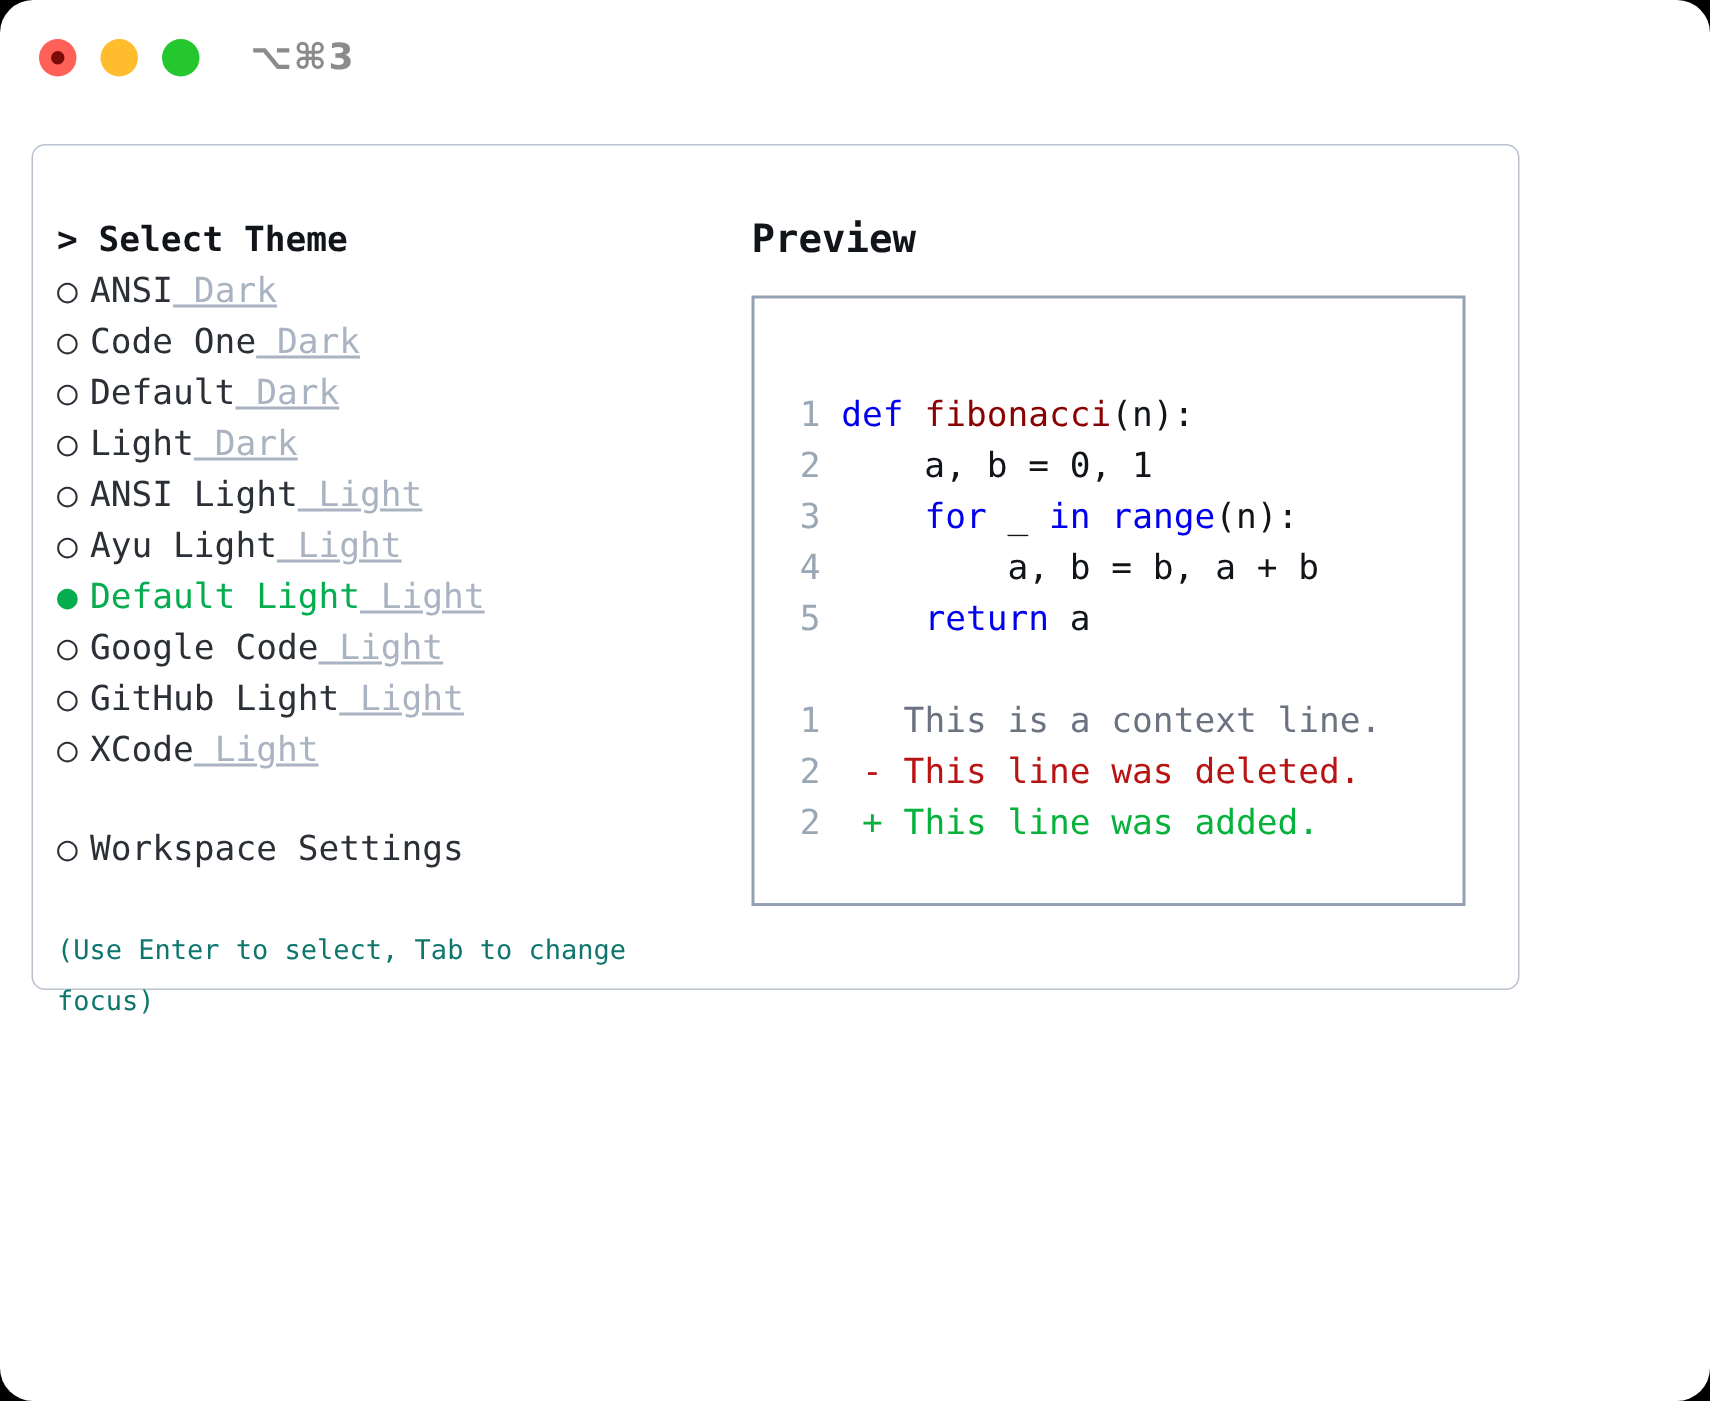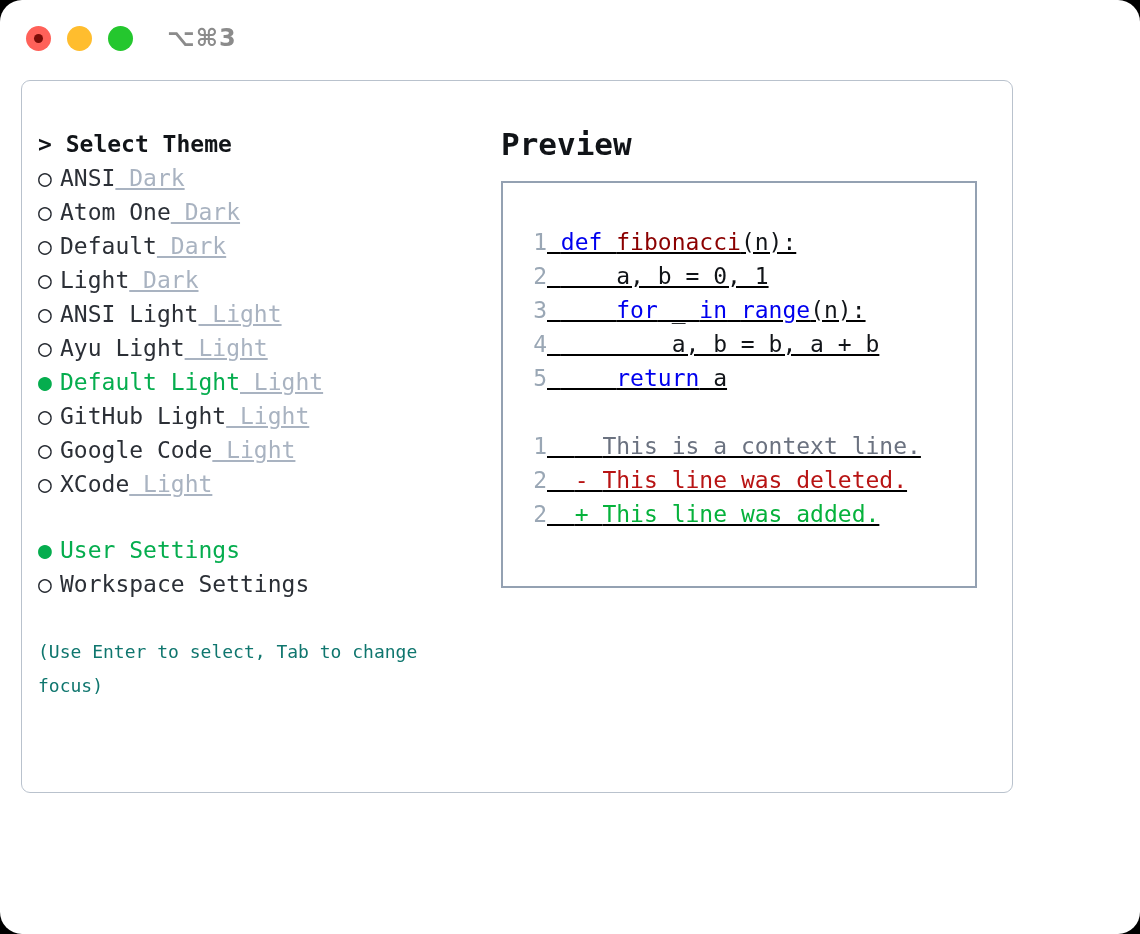--- a/index.html
+++ b/index.html
@@ -54,23 +54,23 @@
     font-weight: bold;
     color: #8b8b8b;
     letter-spacing: 1px;
     font-family: "DejaVu Sans", "Liberation Sans", sans-serif;
   }
 
   
   #window {
     position: absolute;
     left: 21px;
-    top: 80px;
+    top: 96px;
     width: 992px;
-    height: 713px;
+    height: 564px;
     border: 1.5px solid #b9c2cd;
     border-radius: 9px;
     background: #ffffff;
     box-sizing: border-box;
   }
 
   
   #left-pane {
     position: absolute;
     left: 16px;
@@ -120,39 +120,38 @@
   }
 
   
   #right-pane {
     position: absolute;
     left: 479px;
     top: 46px;
     width: 490px;
   }
   #preview-title {
-    font-size: 31px;
+    font-size: 26px;
     font-weight: bold;
     color: #111418;
     line-height: 34px;
   }
   #preview-box {
     margin-top: 20px;
     width: 476px;
     height: 407px;
     border: 2px solid #94a1b2;
     box-sizing: border-box;
     background: #ffffff;
   }
   #code {
-    padding: 42px 0 0 18px;
-    font-size: 23px;
-    line-height: 34px;
-    white-space: pre;
-    text-decoration: underline;
+    padding: 61px 0 0 18px;
+    font-size: 23px;
+    line-height: 34px;
+    white-space: pre;
   }
   .ln {
     display: inline-block;
     width: 26px;
     text-align: right;
     color: #9aa7b5;
   }
   .kw   { color: #0000ee; }
   .fn   { color: #8b0000; }
   .plain{ color: #111418; }
@@ -172,33 +171,32 @@
     <div class="tl-dot tl-max"></div>
     <div id="shortcut">⌥⌘3</div>
   </div>
 
   <div id="window">
 
     <div id="left-pane">
       <div class="section-title">&gt; Select Theme</div>
       <div id="theme-list">
           <div class="opt-row"><span class="bullet">○</span><span class="opt-label">ANSI</span><span class="opt-suffix"> Dark</span></div>
-          <div class="opt-row"><span class="bullet">○</span><span class="opt-label">Atom One</span><span class="opt-suffix"> Dark</span></div>
+          <div class="opt-row"><span class="bullet">○</span><span class="opt-label">Code One</span><span class="opt-suffix"> Dark</span></div>
           <div class="opt-row"><span class="bullet">○</span><span class="opt-label">Default</span><span class="opt-suffix"> Dark</span></div>
           <div class="opt-row"><span class="bullet">○</span><span class="opt-label">Light</span><span class="opt-suffix"> Dark</span></div>
           <div class="opt-row"><span class="bullet">○</span><span class="opt-label">ANSI Light</span><span class="opt-suffix"> Light</span></div>
           <div class="opt-row"><span class="bullet">○</span><span class="opt-label">Ayu Light</span><span class="opt-suffix"> Light</span></div>
           <div class="opt-row selected"><span class="bullet sel">●</span><span class="opt-label">Default Light</span><span class="opt-suffix"> Light</span></div>
+          <div class="opt-row"><span class="bullet">○</span><span class="opt-label">Google Code</span><span class="opt-suffix"> Light</span></div>
           <div class="opt-row"><span class="bullet">○</span><span class="opt-label">GitHub Light</span><span class="opt-suffix"> Light</span></div>
-          <div class="opt-row"><span class="bullet">○</span><span class="opt-label">Google Code</span><span class="opt-suffix"> Light</span></div>
           <div class="opt-row"><span class="bullet">○</span><span class="opt-label">XCode</span><span class="opt-suffix"> Light</span></div>
         </div>
       <div class="spacer-32"></div>
       <div id="apply-list">
-          <div class="opt-row selected"><span class="bullet sel">●</span><span class="opt-label">User Settings</span></div>
           <div class="opt-row"><span class="bullet">○</span><span class="opt-label">Workspace Settings</span></div>
         </div>
       <div class="spacer-34"></div>
       <div id="hint">(Use Enter to select, Tab to change focus)</div>
     </div>
 
     <div id="right-pane">
       <div id="preview-title">Preview</div>
       <div id="preview-box">
         <div id="code"><div><span class="ln">1</span> <span class="kw">def </span><span class="fn">fibonacci</span><span class="plain">(n):</span></div><div><span class="ln">2</span> <span class="plain">    a, b = 0, 1</span></div><div><span class="ln">3</span> <span class="plain">    </span><span class="kw">for</span><span class="plain"> _ </span><span class="kw">in</span><span class="plain"> </span><span class="kw">range</span><span class="plain">(n):</span></div><div><span class="ln">4</span> <span class="plain">        a, b = b, a + b</span></div><div><span class="ln">5</span> <span class="plain">    </span><span class="kw">return</span><span class="plain"> a</span></div><div class="blank-line"></div><div><span class="ln">1</span>  <span class="ctx">  </span><span class="ctx">This is a context line.</span></div><div><span class="ln">2</span>  <span class="del">- </span><span class="del">This line was deleted.</span></div><div><span class="ln">2</span>  <span class="add">+ </span><span class="add">This line was added.</span></div></div>

